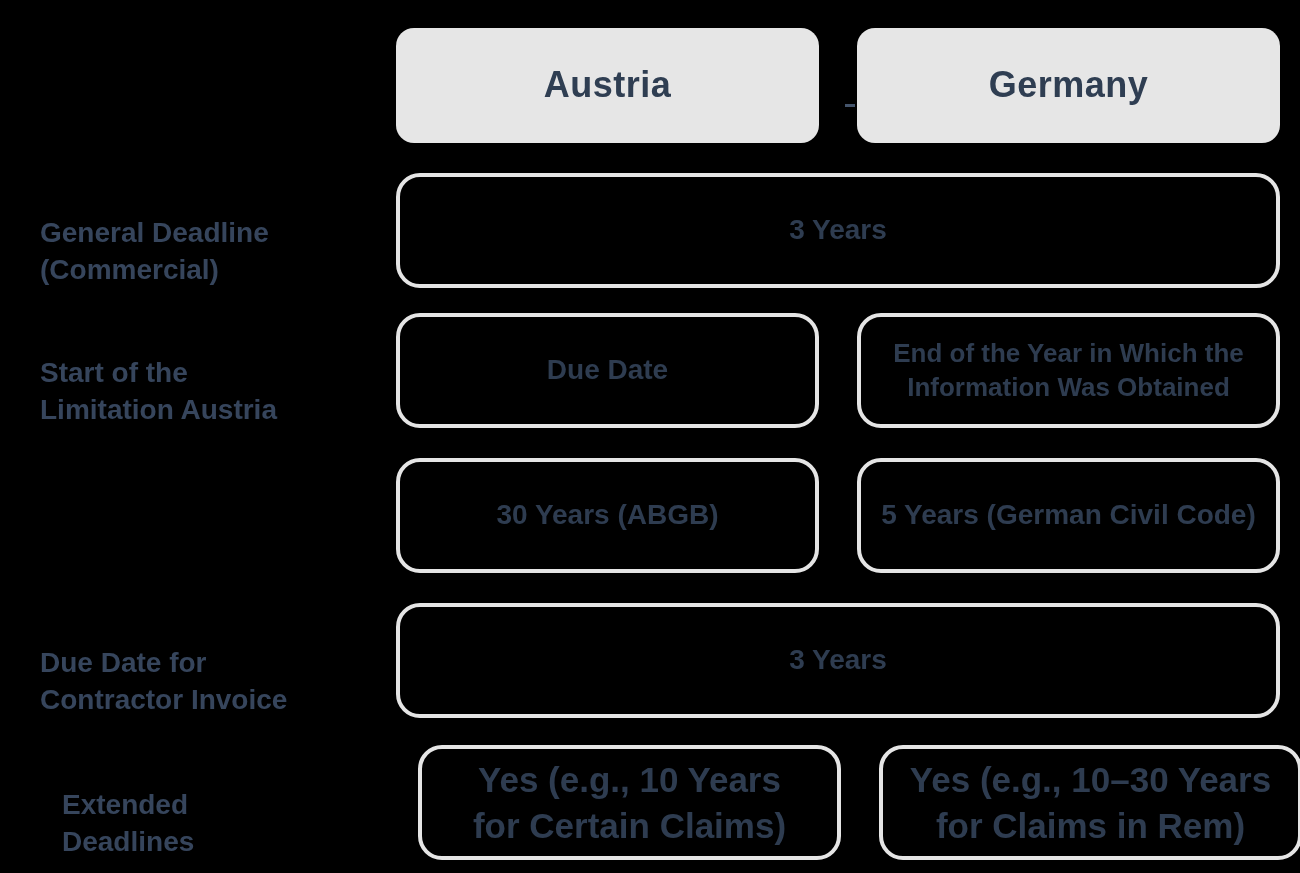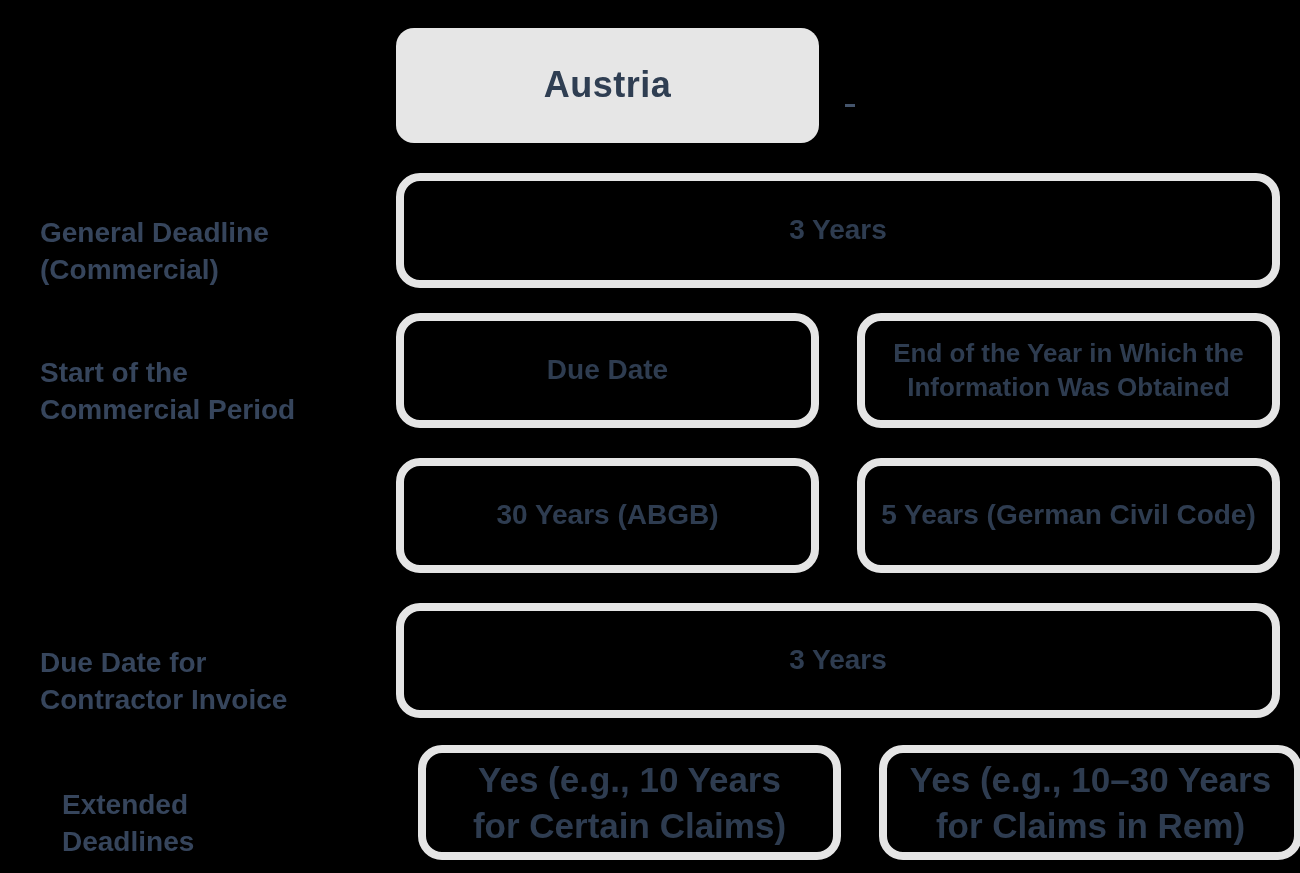--- a/index.html
+++ b/index.html
@@ -27,21 +27,21 @@
 
   .hdr{
     background:#e6e6e6;
     border-radius:18px;
     color:#2f3e52;
     font-size:36px;font-weight:700;
     letter-spacing:.5px;
   }
   .valBox{
     background:transparent;
-    border:8px solid #e5e5e5;
+    border:4px solid #e5e5e5;
     border-radius:24px;
     color:#2e3c50;
     font-size:28px;font-weight:700;
     text-align:center;
   }
   .val{white-space:pre-line;line-height:1.3;}
   .small .val{font-size:26px;}
   .mid .val{font-size:35px;}
 
   .rowLabel{
@@ -62,32 +62,35 @@
 </style>
 </head>
 <body>
 
 <div class="canvas">
 
   <div class="cell hdr colA rowHdr">
     <span class="val">Austria</span>
   </div>
   <div class="dash"></div>
+  <div class="cell hdr colB rowHdr">
+    <span class="val">Germany</span>
+  </div>
 
   <div class="rowLabel labelCol row1">
     <span class="val">General Deadline
 (Commercial)</span>
   </div>
   <div class="cell valBox colFull row1">
     <span class="val">3 Years</span>
   </div>
 
   <div class="rowLabel labelCol row2">
     <span class="val">Start of the
-Commercial Period</span>
+Limitation Austria</span>
   </div>
   <div class="cell valBox colB row2 small">
     <span class="val">End of the Year in Which the
 Information Was Obtained</span>
   </div>
   <div class="cell valBox colA row2">
     <span class="val">Due Date</span>
   </div>
 
   <div class="cell valBox colA row3">

